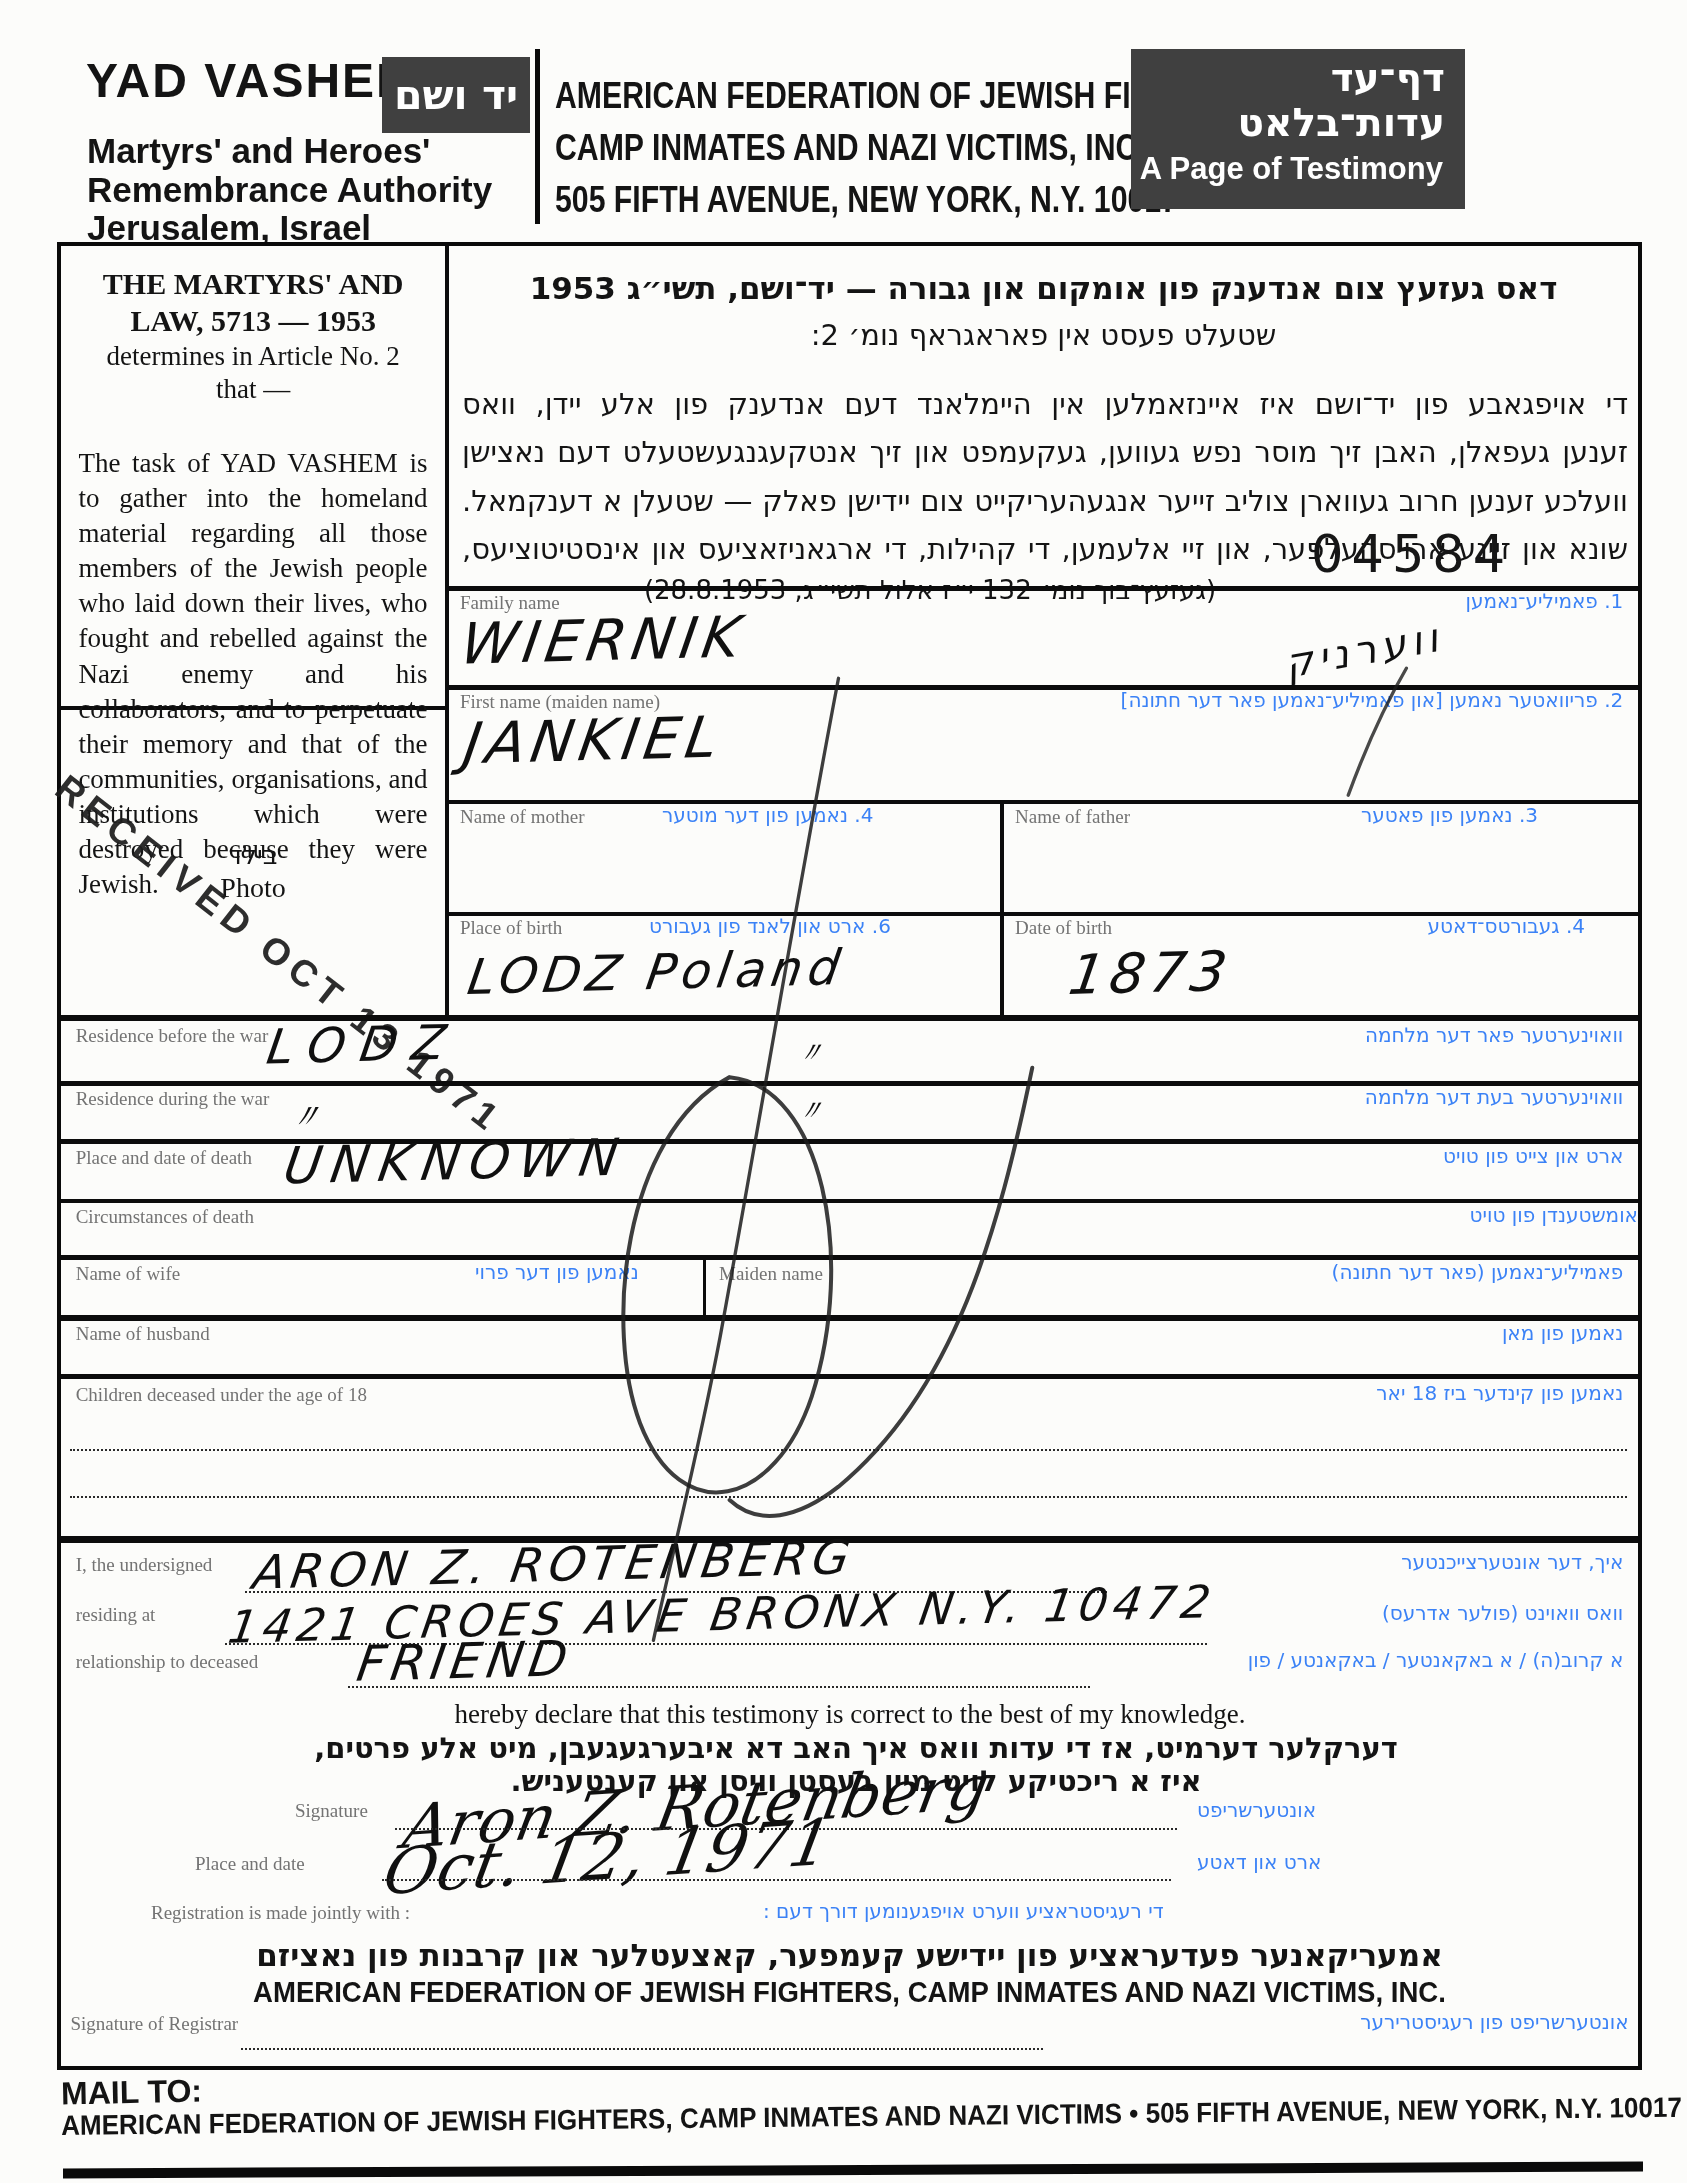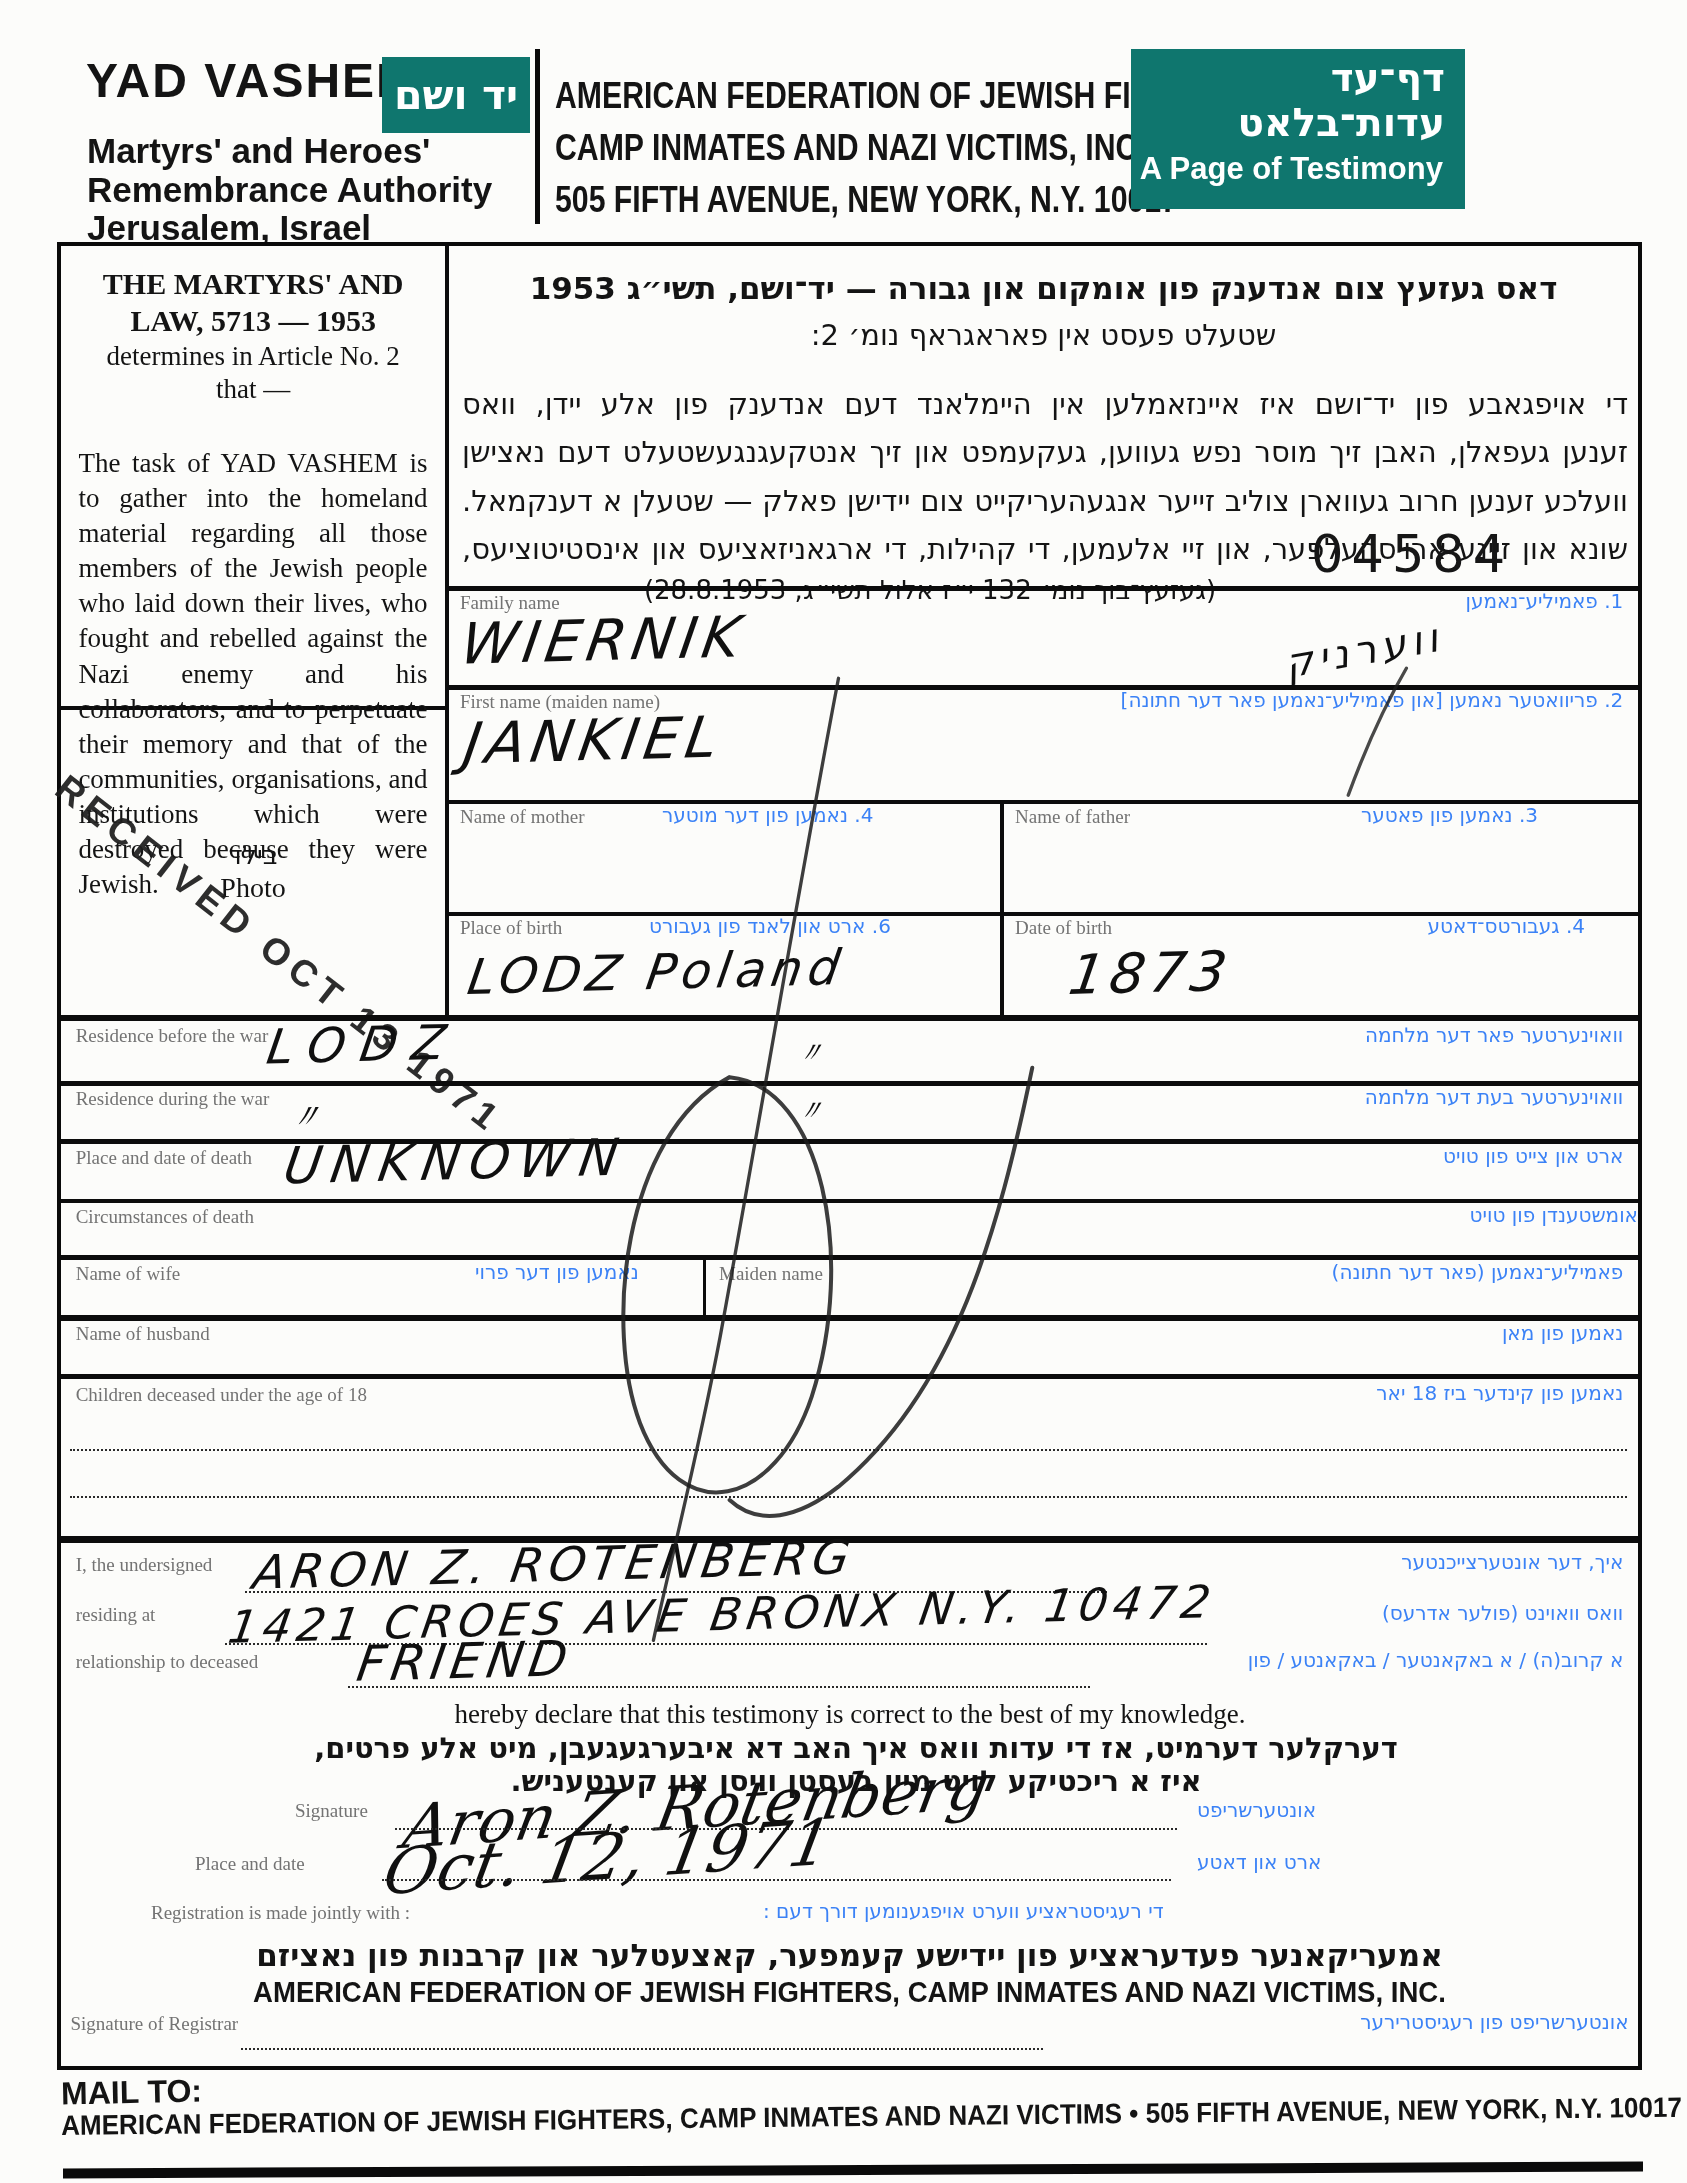--- a/index.html
+++ b/index.html
@@ -12,21 +12,21 @@
   .rule-v{position:absolute;background:#0c0c0c;width:4px;}
   .dotted{position:absolute;border-bottom:2.7px dotted #2a2a2a;height:0;}
   .label-en{font-size:19px;color:#737373;white-space:nowrap;}
   .label-he{font-size:20px;color:#3b82f6;white-space:nowrap;}
   .hand{font-family:"DejaVu Sans",sans-serif;font-style:italic;color:#101010;
         letter-spacing:5.3px;white-space:nowrap;transform:skewX(-10deg) rotate(-1.5deg);}
   .script{font-family:"DejaVu Serif",serif;font-style:italic;color:#101010;
         white-space:nowrap;transform:skewX(-14deg) rotate(-4deg);}
   .form{position:absolute;left:57px;top:242px;width:1577px;height:1820px;
         border:4.7px solid #0a0a0a;box-sizing:content-box;}
-  .blackbox{background:#0f766e;color:#fff;}
+  .blackbox{background:#404040;color:#fff;}
   .stamp{font-family:"Liberation Sans",sans-serif;font-weight:bold;font-size:37px;
          letter-spacing:6.7px;color:#1c1c1c;white-space:nowrap;opacity:.92;}
   .scribble{position:absolute;left:0;top:0;pointer-events:none;}
   .law-title div{text-align:center;font-weight:bold;}
   .condensed{transform:scaleX(0.84);transform-origin:left top;}
 </style>
 </head>
 <body>
 
 <div class="page">

